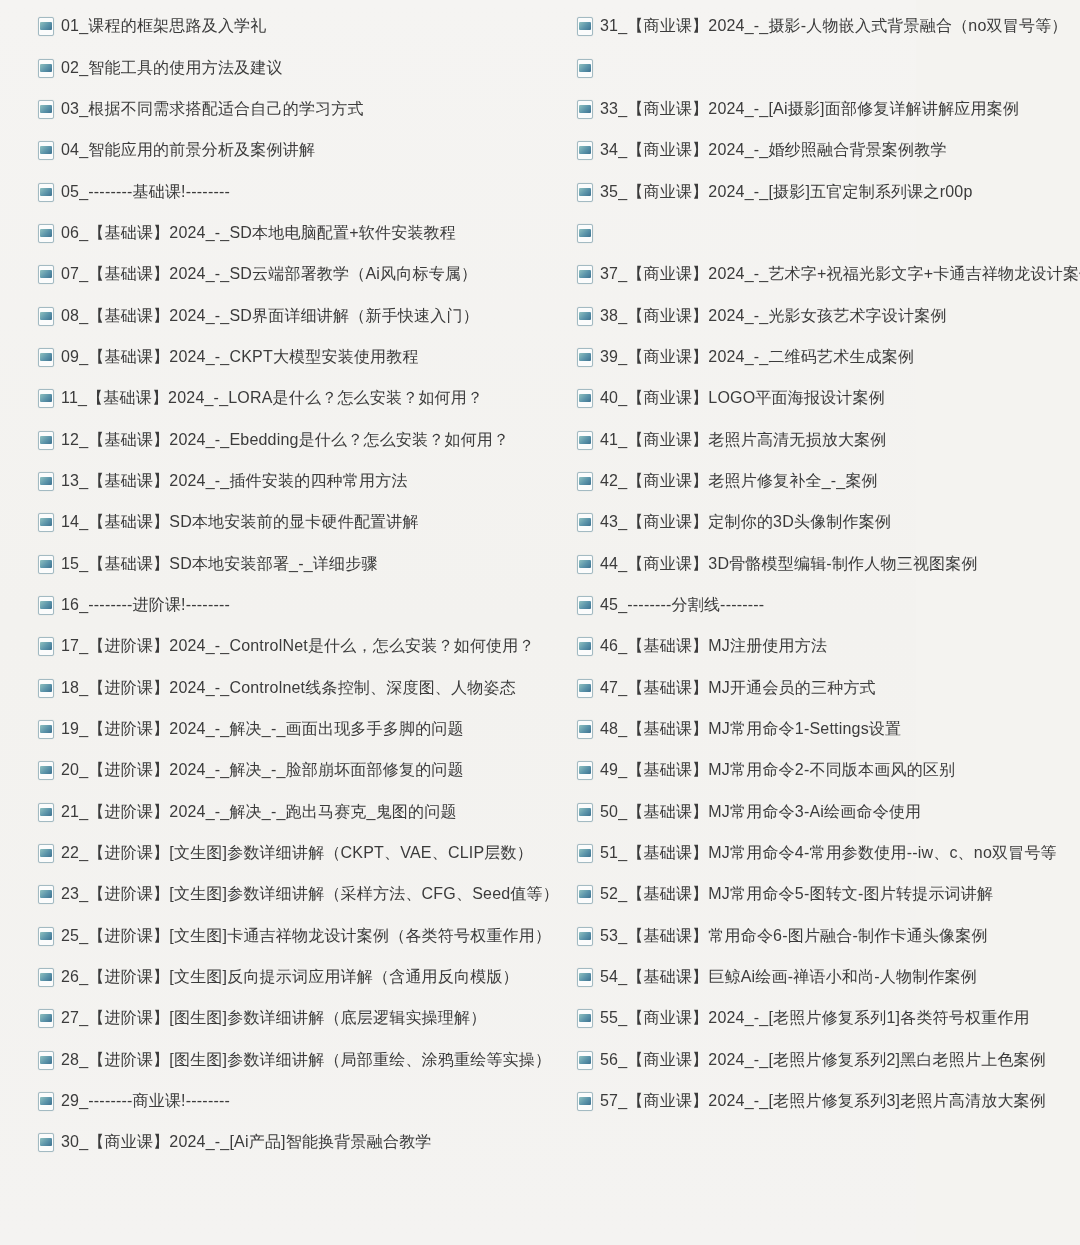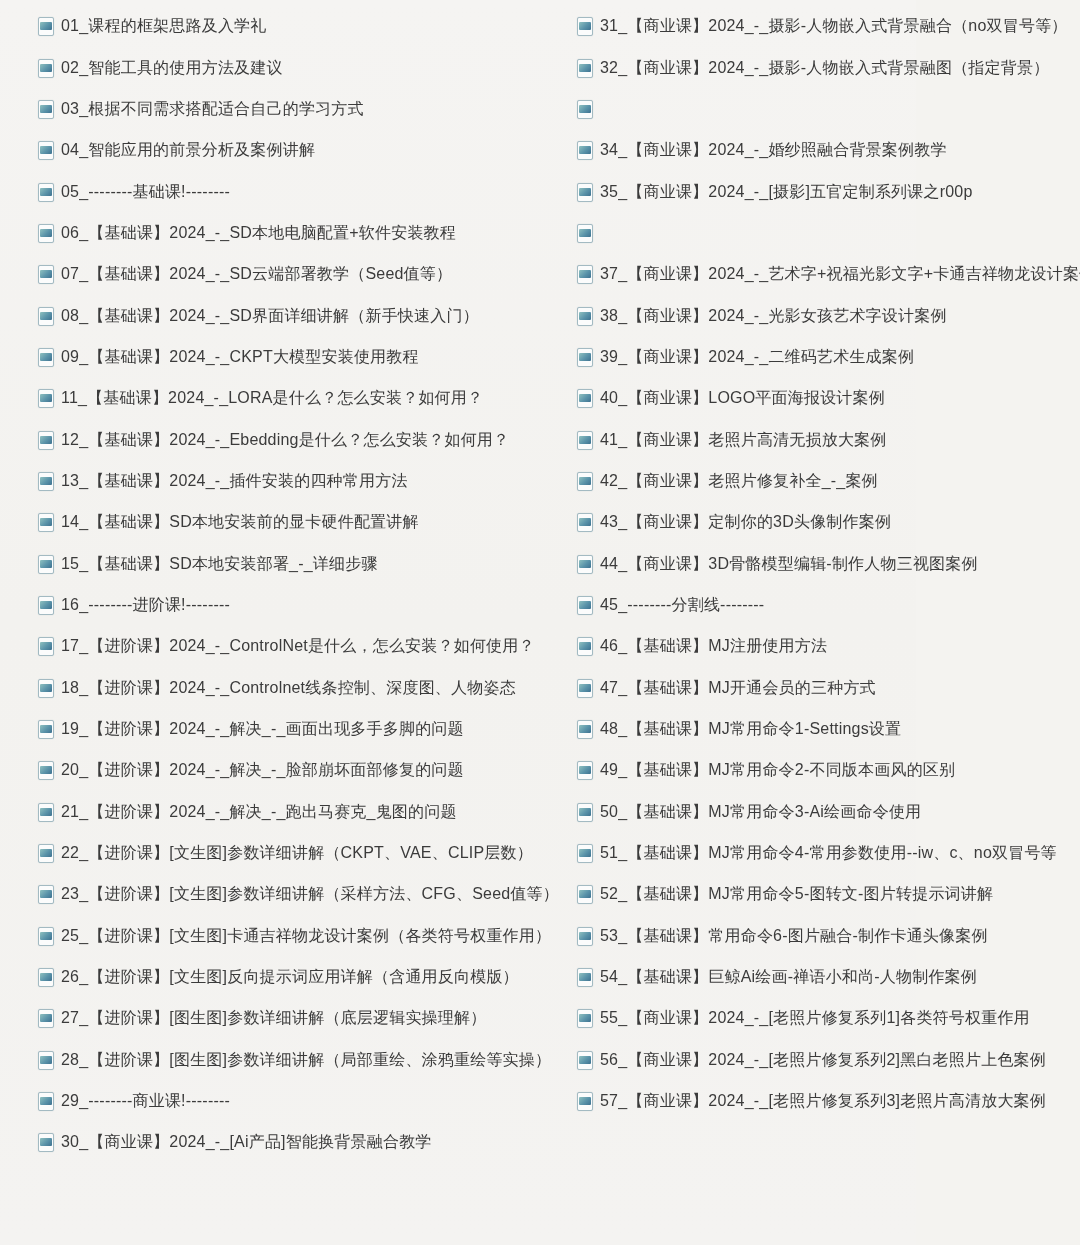--- a/index.html
+++ b/index.html
@@ -83,21 +83,21 @@
       <div class="row">
         <span class="file-icon"></span>
         <span class="file-name">05_--------基础课!--------</span>
       </div>
       <div class="row">
         <span class="file-icon"></span>
         <span class="file-name">06_【基础课】2024_-_SD本地电脑配置+软件安装教程</span>
       </div>
       <div class="row">
         <span class="file-icon"></span>
-        <span class="file-name">07_【基础课】2024_-_SD云端部署教学（Seed值等）</span>
+        <span class="file-name">07_【基础课】2024_-_SD云端部署教学（Ai风向标专属）</span>
       </div>
       <div class="row">
         <span class="file-icon"></span>
         <span class="file-name">08_【基础课】2024_-_SD界面详细讲解（新手快速入门）</span>
       </div>
       <div class="row">
         <span class="file-icon"></span>
         <span class="file-name">09_【基础课】2024_-_CKPT大模型安装使用教程</span>
       </div>
       <div class="row">
@@ -177,24 +177,24 @@
         <span class="file-name">30_【商业课】2024_-_[Ai产品]智能换背景融合教学</span>
       </div>
     </div>
   <div class="column col-right">
       <div class="row">
         <span class="file-icon"></span>
         <span class="file-name">31_【商业课】2024_-_摄影-人物嵌入式背景融合（no双冒号等）</span>
       </div>
       <div class="row">
         <span class="file-icon"></span>
-        <span class="file-name">32_【商业课】2024_-_摄影-人物嵌入式背景融图（指定背景）</span>
-      </div>
-      <div class="row">
-        <span class="file-icon"></span>
+      </div>
+      <div class="row">
+        <span class="file-icon"></span>
+        <span class="file-name">33_【商业课】2024_-_[Ai摄影]面部修复详解讲解应用案例</span>
       </div>
       <div class="row">
         <span class="file-icon"></span>
         <span class="file-name">34_【商业课】2024_-_婚纱照融合背景案例教学</span>
       </div>
       <div class="row">
         <span class="file-icon"></span>
         <span class="file-name">35_【商业课】2024_-_[摄影]五官定制系列课之r00p</span>
       </div>
       <div class="row">

